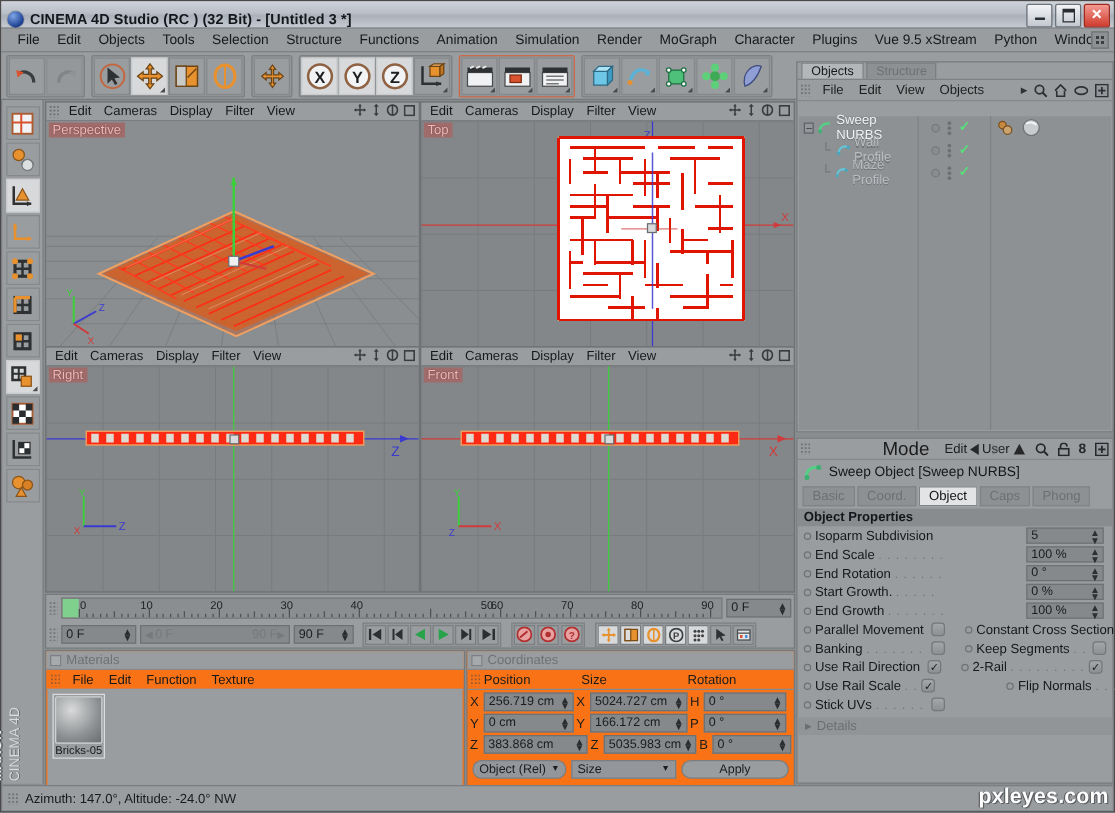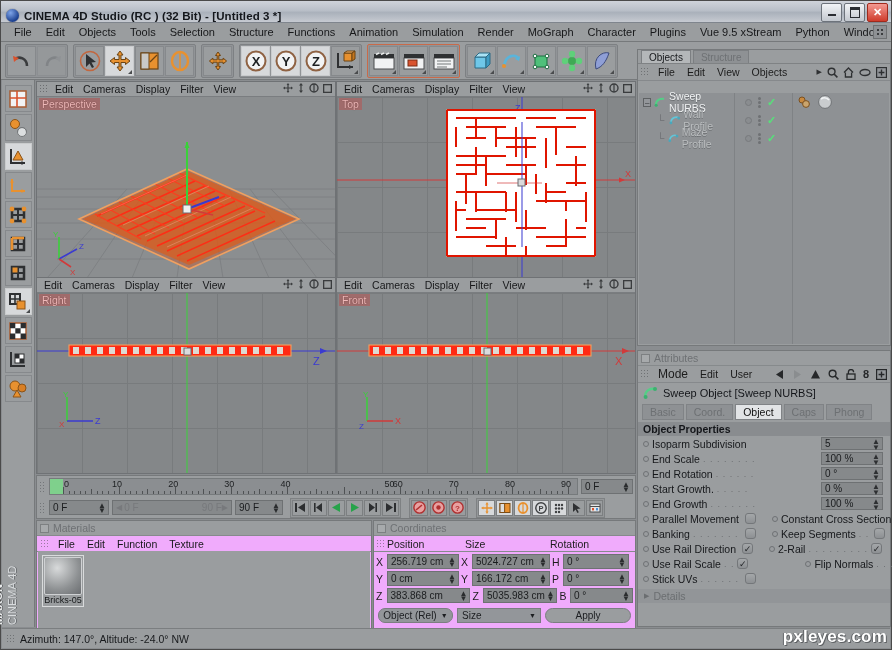--- a/index.html
+++ b/index.html
@@ -82,21 +82,21 @@
   .ruler .lbl{position:absolute;top:0px;font-size:9px;color:#1d1f21;}
   .ruler .tick{position:absolute;bottom:0;width:1px;background:#4f5254;}
   .fld{background:#86898b;border:1px solid #6e7173;box-sizing:border-box;height:15px;
     display:flex;align-items:center;padding:0 3px;font-size:10px;color:#1a1c1e;position:relative;}
   .fld .sp{position:absolute;right:2px;top:2px;font-size:8px;line-height:5px;color:#2a2c2e;}
   .btn-sq{width:17px;height:16px;background:#9a9d9f;border:1px solid #7c7f81;box-sizing:border-box;
     display:flex;align-items:center;justify-content:center;}
   .btn-sq.on{background:#d7d9db;}
 
   
-  .panel{position:absolute;background:#f0abfc;border:1px solid #76797b;box-sizing:border-box;}
+  .panel{position:absolute;background:#f97316;border:1px solid #76797b;box-sizing:border-box;}
   .panel-tab{height:14px;background:#9a9d9f;display:flex;align-items:center;padding-left:3px;gap:4px;
     border-bottom:1px solid #868a8c;}
   .panel-tab .sqr{width:9px;height:9px;background:#a7aaac;border:1px solid #7d8082;box-sizing:border-box;}
   .panel-tab .t{font-size:10.5px;color:#6e7174;}
   .panel-menu{height:15px;display:flex;align-items:center;padding-left:2px;border-bottom:1px solid #868a8c;}
   .panel-menu .mi{padding:0 6px;font-size:10.5px;color:#17181a;}
 
   
   .rside{position:absolute;left:636px;top:48px;width:254px;bottom:22px;}
   .objm{position:absolute;left:0;top:0;width:100%;height:297px;background:#9a9d9f;
@@ -1107,27 +1107,23 @@
             <svg width="18" height="16" viewBox="0 0 18 16">
                 <circle cx="9" cy="8" r="6.4" fill="#c9ccce" stroke="#6f7275"></circle>
                 <path d="M5 5 a6 6 0 0 1 8 1" fill="none" stroke="#f2f4f5" stroke-width="1.6"></path>
               </svg>
           </div>
         </div>
       </div>
     </div>
 
     <div class="attrs">
-      <div class="panel-tab">
-        <span class="sqr"></span>
-        <span class="t">Attributes</span>
-      </div>
       <div style="height:16px;display:flex;align-items:center;border-bottom:1px solid #86898c;position:relative;">
         <span class="grip" style="width:8px;height:10px;margin:0 4px 0 2px;opacity:.5;background:radial-gradient(circle,#44464a 45%,transparent 46%) 0 0/3px 3px repeat;"></span>
-        <span class="mi" style="padding:0 6px;font-size:12px;">Mode</span>
+        <span class="mi" style="padding:0 6px;font-size:15px;margin-left:48px;">Mode</span>
         <span class="mi" style="padding:0 6px;font-size:10.5px;">Edit</span>
         <span class="mi" style="padding:0 6px;font-size:10.5px;">User</span>
         <span style="position:absolute;right:3px;display:flex;align-items:center;gap:7px;">
           <svg width="11" height="11" viewBox="0 0 11 11">
               <path d="M9 1 L2 5.5 L9 10 Z" fill="#26282a"></path>
             </svg>
           <svg width="11" height="11" viewBox="0 0 11 11" style="opacity:.35">
               <path d="M2 1 L9 5.5 L2 10 Z" fill="#6e7174"></path>
             </svg>
           <svg width="11" height="11" viewBox="0 0 11 11">

